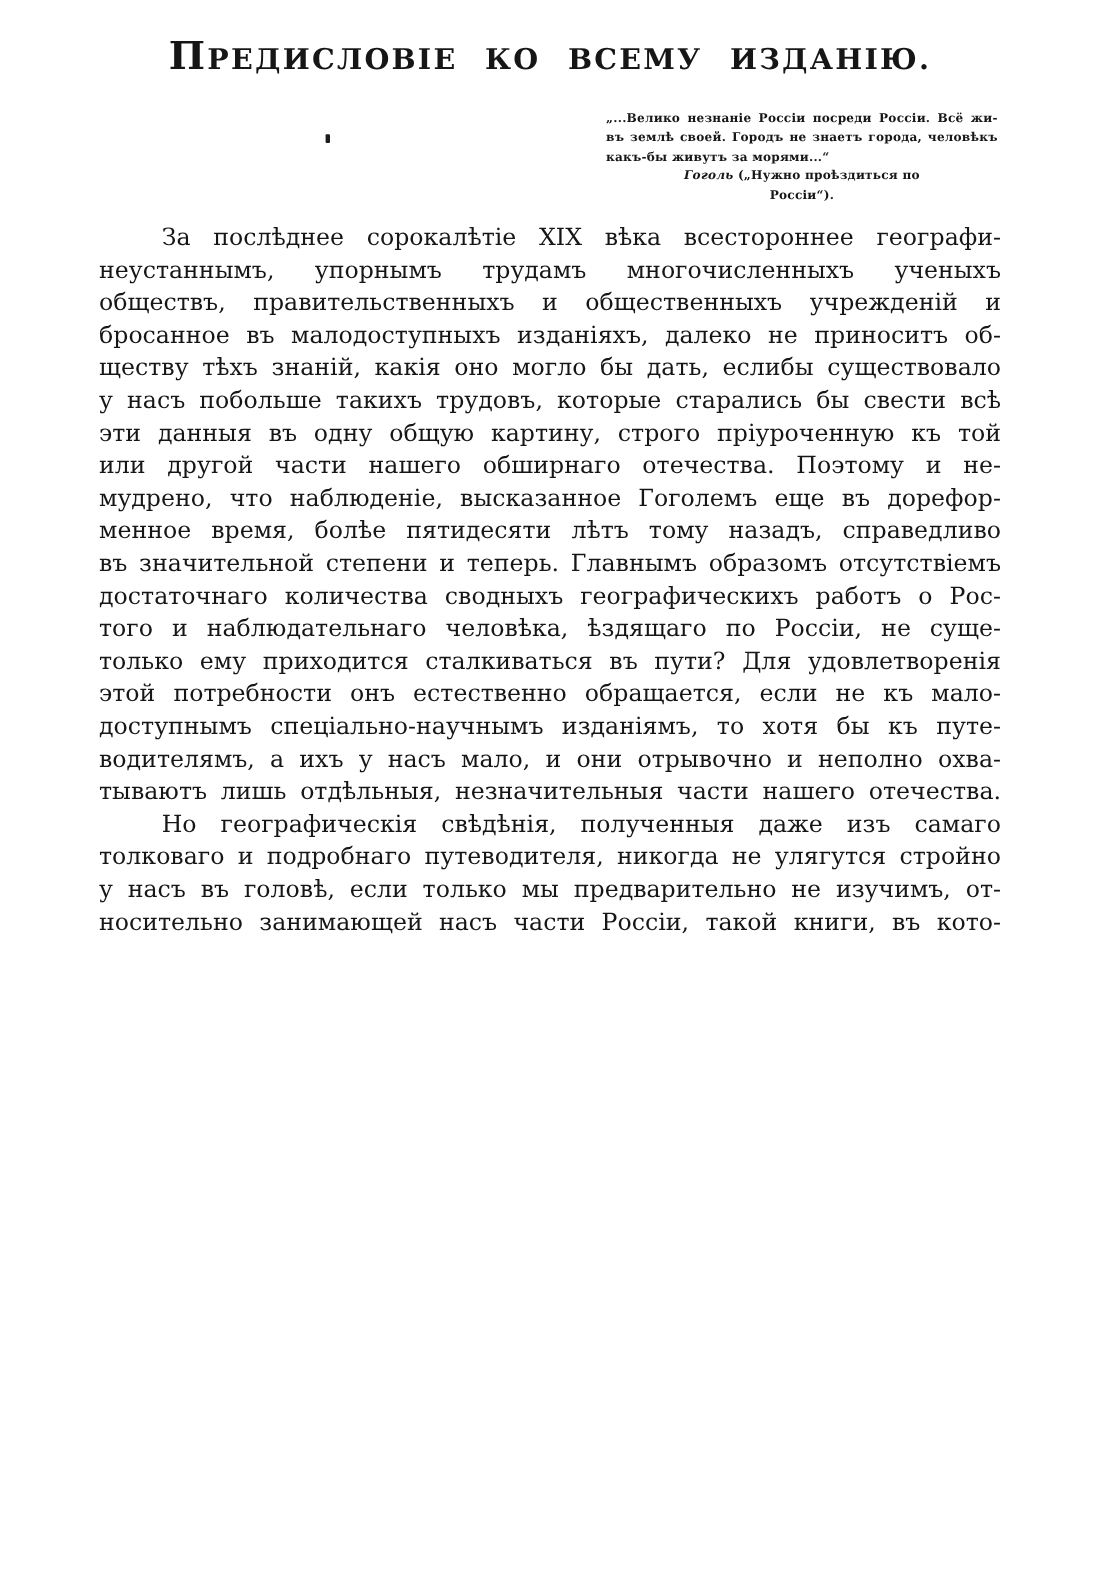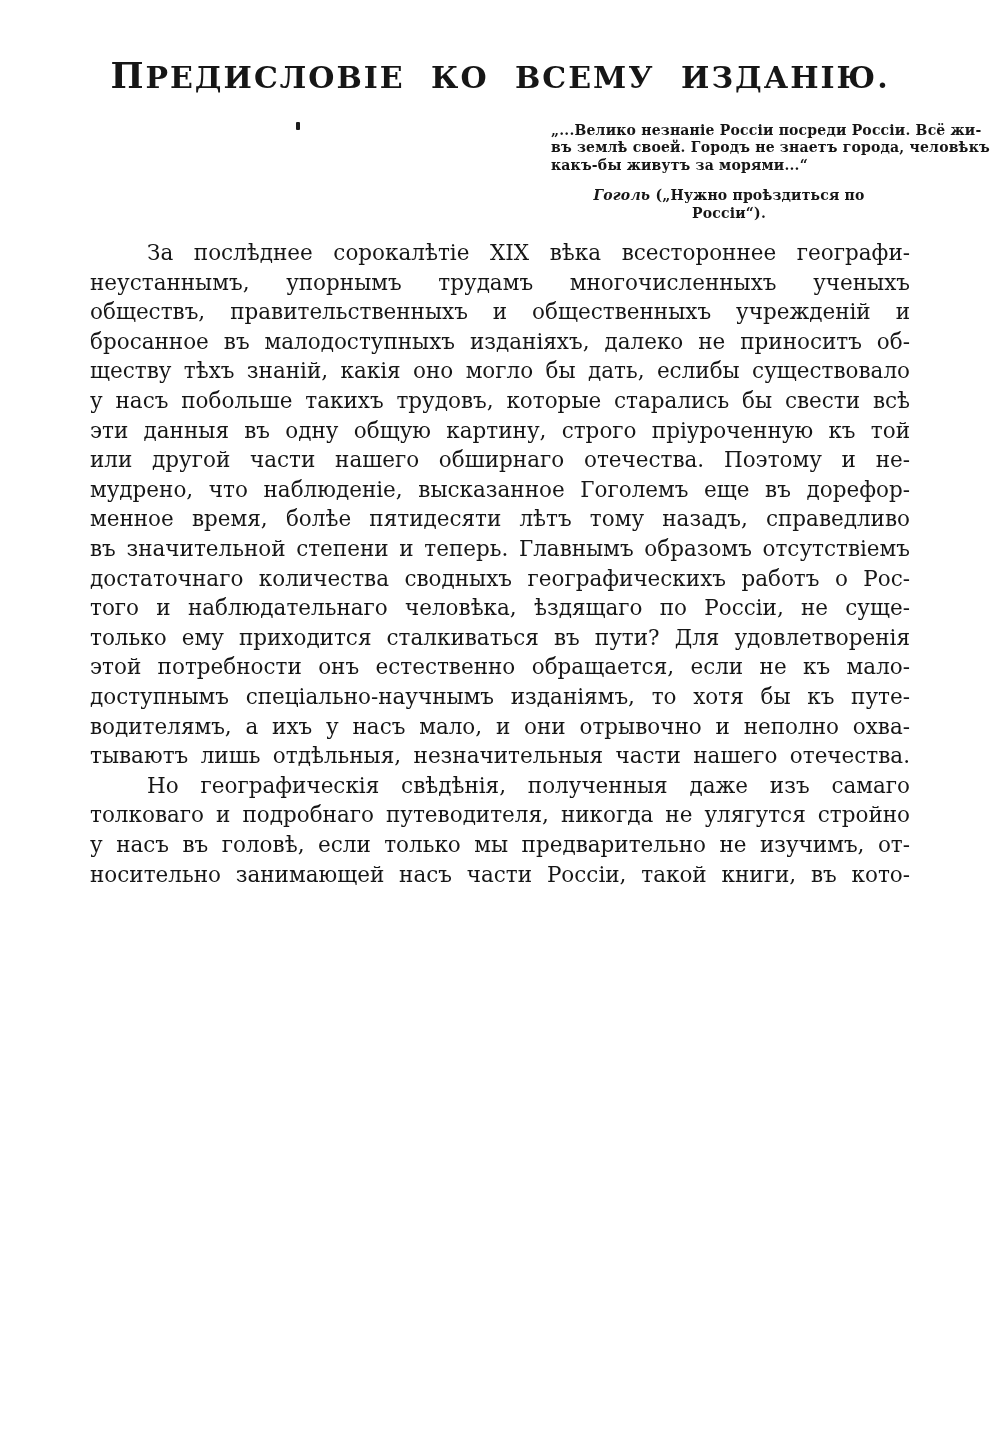--- a/index.html
+++ b/index.html
@@ -11,58 +11,57 @@
     position:relative;
     width:1000px;
     height:1441px;
     margin:0 auto;
     background:var(--paper);
     color:var(--ink);
     font-family:"DejaVu Serif","Liberation Serif",serif;
     overflow:hidden;
   }
   .page-title{
-    margin-top:56px;
+    margin-top:32px;
     text-align:center;
     font-weight:bold;
-    font-size:30px;
+    font-size:26px;
     letter-spacing:2px;
     word-spacing:14px;
     line-height:40px;
   }
   .page-title::first-letter{
     font-size:35px;
   }
   .ink-speck{
     position:absolute;
     left:296px;
     top:122px;
     width:4px;
     height:8px;
     background:#1c1c1c;
     border-radius:1px;
   }
   .epigraph{
     width:356px;
     margin:24px 93px 0 auto;
-    font-size:14px;
+    font-size:11px;
     font-weight:bold;
     line-height:17.4px;
     letter-spacing:0.2px;
   }
   .ep-line{
     text-align:justify;
     text-align-last:justify;
     white-space:nowrap;
   }
   .ep-line:last-child{
     text-align-last:left;
   }
   .epigraph-attribution{
-    margin-top:13px;
     text-align:center;
     line-height:17.4px;
   }
   .author{
     font-style:italic;
     font-weight:bold;
   }
   .body-text{
     width:820px;
     margin:16px auto 17px auto;

